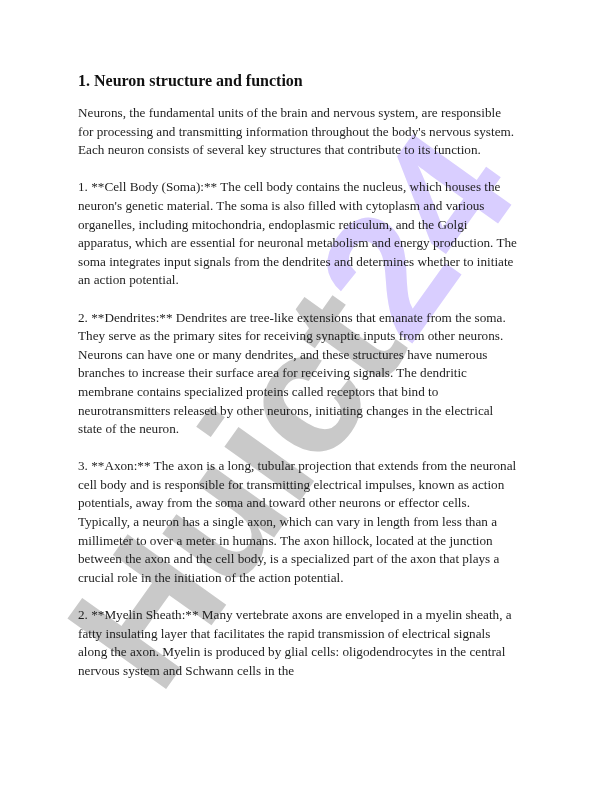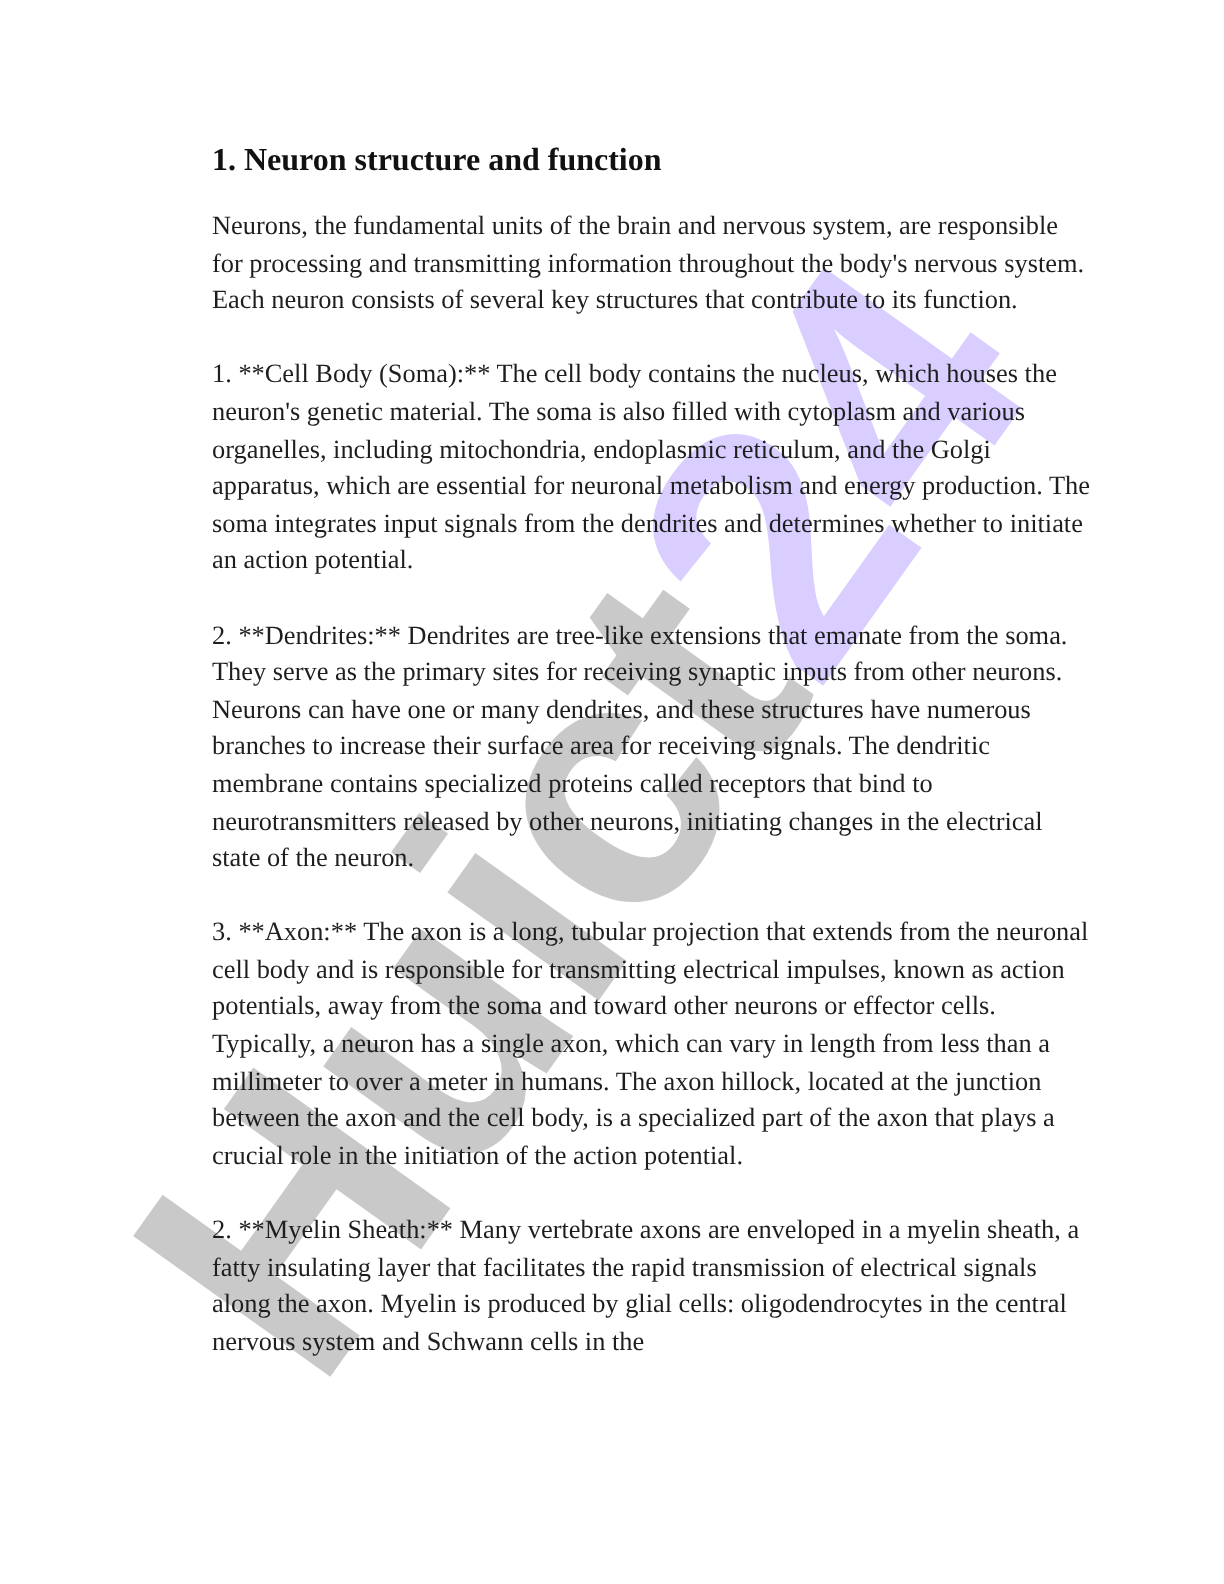--- a/index.html
+++ b/index.html
@@ -31,21 +31,21 @@
       line-height: 1;
       white-space: nowrap;
       letter-spacing: -2px;
       z-index: 0;
       user-select: none;
     }
     .wm-gray { color: #c9c9c9; }
     .wm-purple { color: #d9ceff; }
     .content {
       position: absolute;
-      left: 106px;
+      left: 78px;
       top: 70px;
       width: 440px;
       z-index: 1;
       font-family: "Liberation Serif", serif;
       color: #1a1a1a;
     }
     .heading {
       font-family: "Liberation Serif", serif;
       font-weight: bold;
       font-size: 16px;

